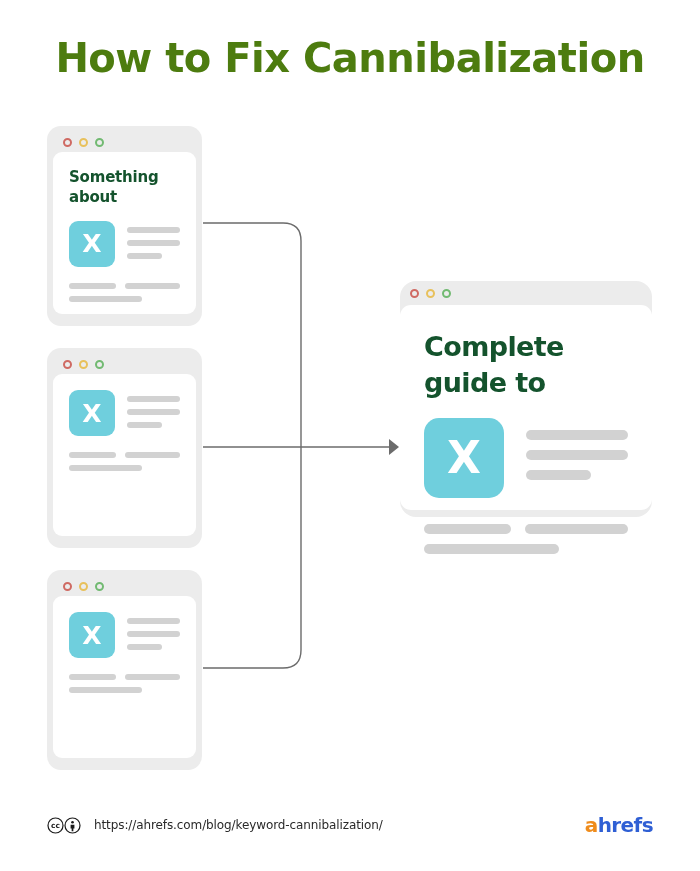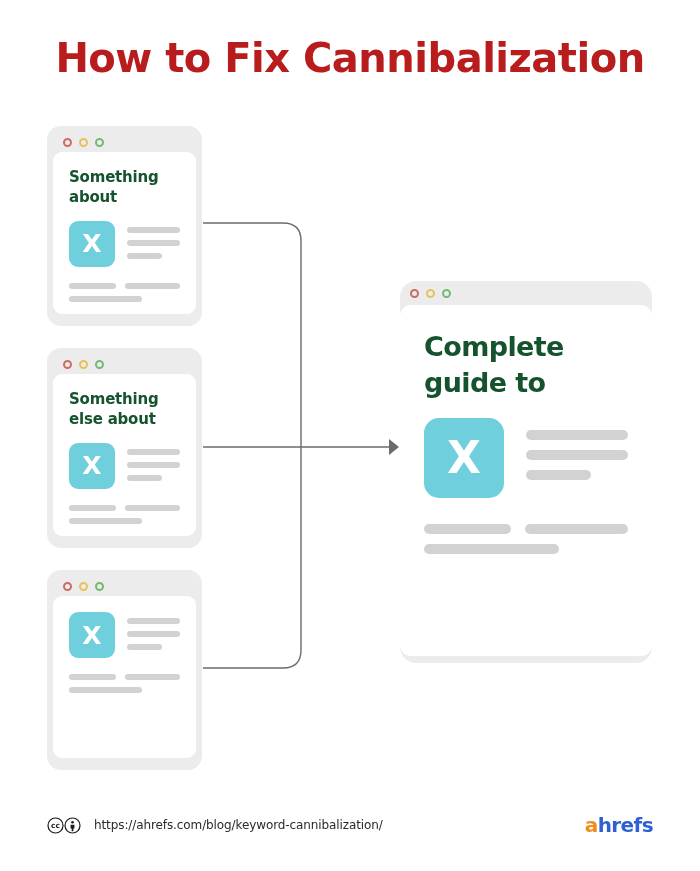--- a/index.html
+++ b/index.html
@@ -26,21 +26,21 @@
   .title {
     position: absolute;
     top: 36px;
     left: 0;
     width: 700px;
     text-align: center;
     font-family: "DejaVu Sans", "Liberation Sans", sans-serif;
     font-size: 40px;
     font-weight: bold;
     letter-spacing: -0.5px;
-    color: #b91c1c;
+    color: #4d7c0f;
     line-height: 1.1;
   }
 
   
   .card {
     position: absolute;
     background: #ececec;
     border-radius: 14px;
     box-sizing: border-box;
     padding: 6px;
@@ -104,21 +104,21 @@
     line-height: 1;
     font-family: "DejaVu Sans", "Liberation Sans", sans-serif;
   }
   .card-sm .lines { display: flex; flex-direction: column; gap: 7px; padding-top: 6px; flex: 1; }
   .bar { background: #d2d2d2; border-radius: 4px; height: 6px; }
   .card-sm .bar { height: 6px; }
   .card-sm .foot-lines { margin-top: 16px; display: flex; flex-direction: column; gap: 7px; }
   .card-sm .foot-row { display: flex; gap: 9px; }
 
   
-  .card-lg { width: 252px; height: 382px; left: 400px; top: 281px; border-radius: 16px; padding: 0; }
+  .card-lg { width: 252px; height: 236px; left: 400px; top: 281px; border-radius: 16px; padding: 0; }
   .card-lg .card-titlebar { height: 24px; }
   .card-lg .card-body { border-radius: 11px; height: calc(100% - 31px); padding: 24px 24px 20px 24px; }
   .card-lg .card-heading { font-size: 27px; margin-bottom: 18px; letter-spacing: -0.6px; }
   .card-lg .media-row { display: flex; align-items: flex-start; gap: 22px; }
   .card-lg .xtile {
     width: 80px; height: 80px;
     border-radius: 15px;
     background: #6fcfdd;
     display: flex; align-items: center; justify-content: center;
     flex: none;
@@ -214,21 +214,20 @@
     </div>
   </div>
 
   <div class="card card-sm" style="top:348px;">
     <div class="card-titlebar">
       <span class="dot"></span>
       <span class="dot yellow"></span>
       <span class="dot green"></span>
     </div>
     <div class="card-body">
-      <div class="card-heading">Something else about</div>
       <div class="media-row">
         <div class="xtile">
           <span>X</span>
         </div>
         <div class="lines">
           <div class="bar" style="width:100%"></div>
           <div class="bar" style="width:100%"></div>
           <div class="bar" style="width:66%"></div>
         </div>
       </div>

